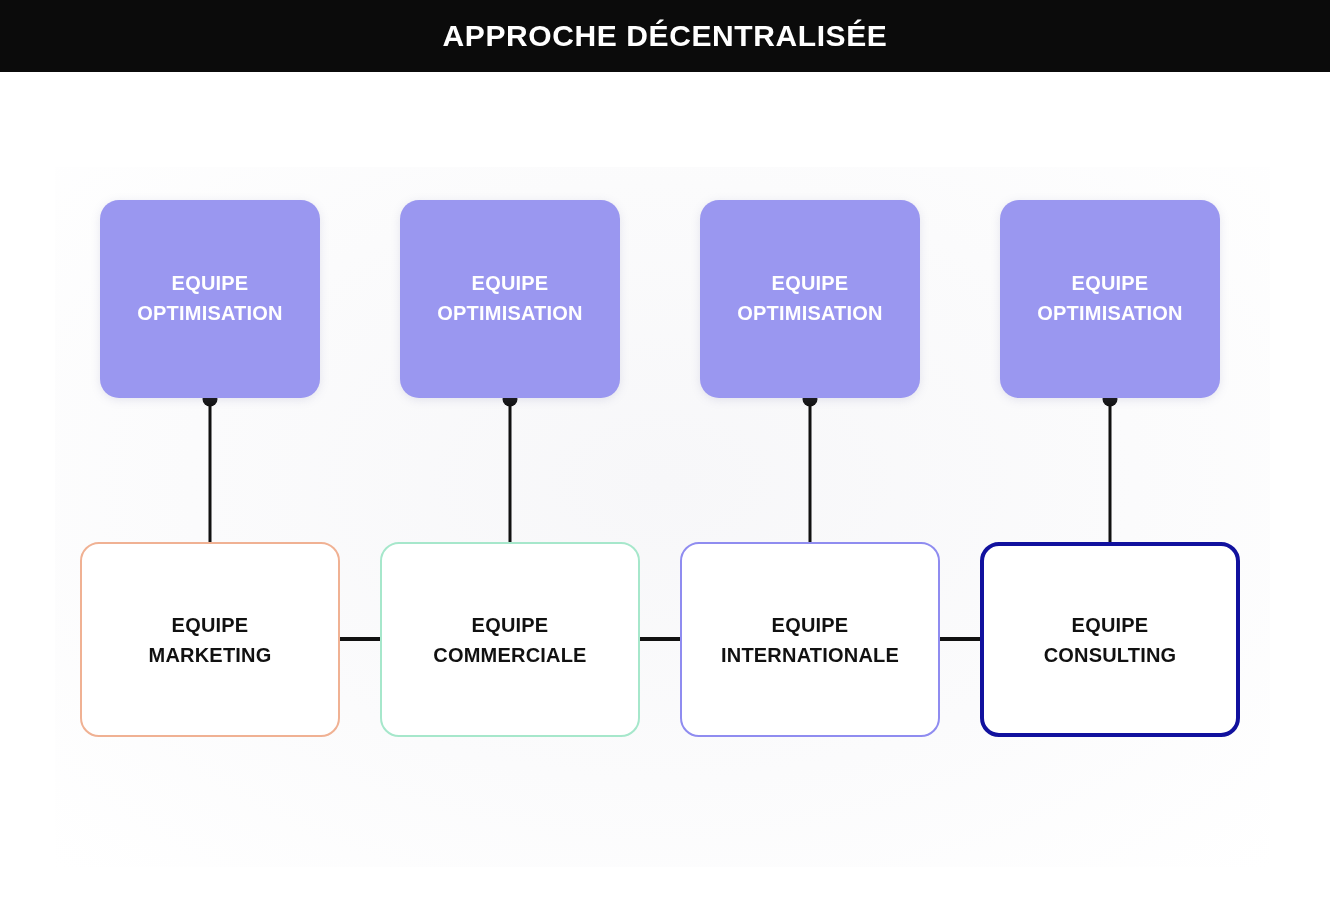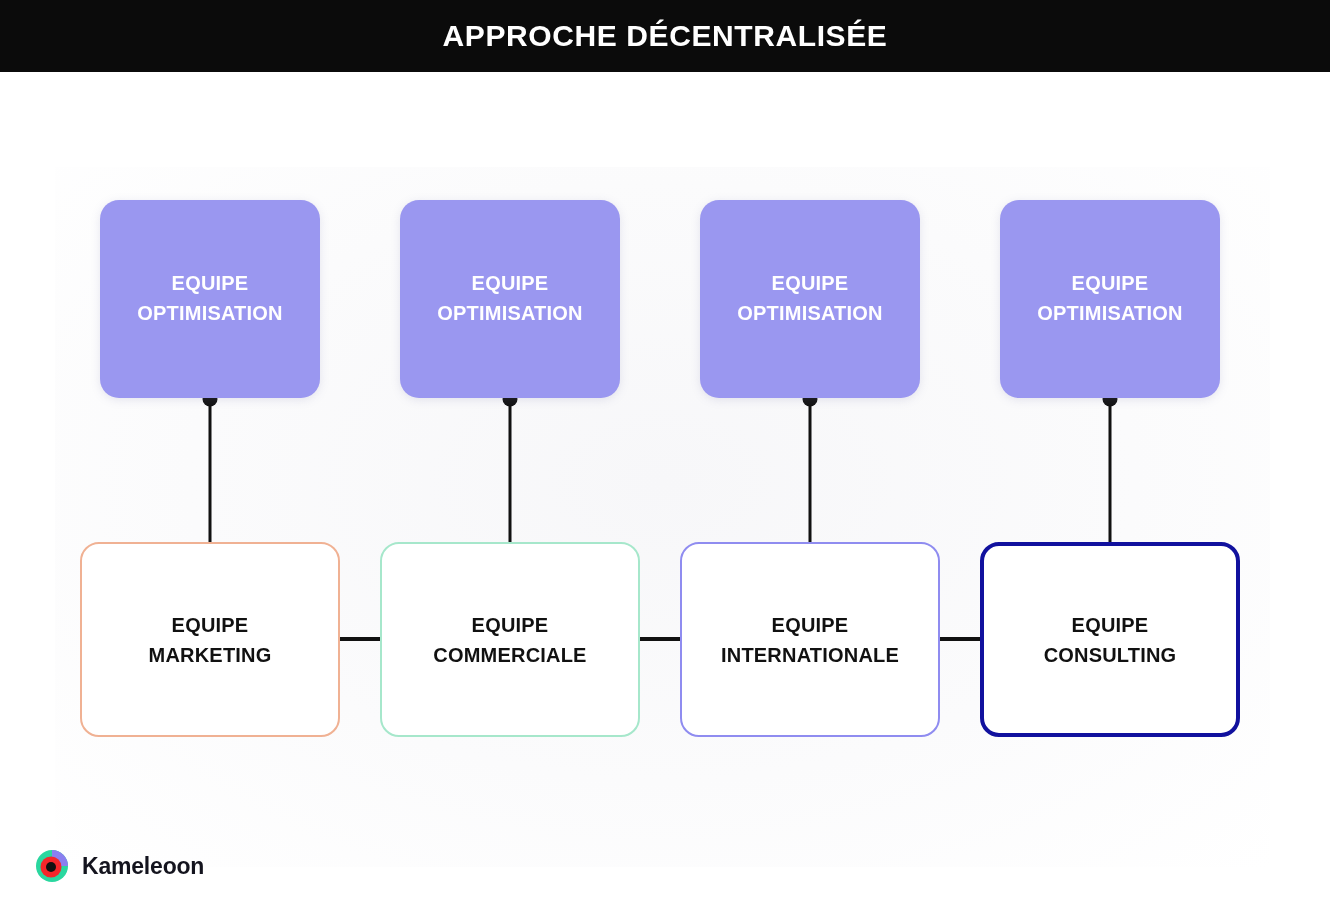--- a/index.html
+++ b/index.html
@@ -207,23 +207,14 @@
   </div>
   <div class="bottom-box" style="left:680px; top:542px; width:260px; border-color:#8f8cf0; border-width:2px;">
     <div class="bottom-box-label">EQUIPE
 INTERNATIONALE</div>
   </div>
   <div class="bottom-box" style="left:980px; top:542px; width:260px; border-color:#11119e; border-width:4px;">
     <div class="bottom-box-label">EQUIPE
 CONSULTING</div>
   </div>
 
-  <div class="footer-logo">
-    <svg class="logo-mark" viewBox="0 0 36 36">
-      <path d="M18 2 A16 16 0 1 0 18 34 A16 16 0 1 0 18 2 Z" fill="#2ad79f"></path>
-      <path d="M18 2 L18 18 L34 18 A16 16 0 0 0 18 2 Z" fill="#8b7ff0"></path>
-      <circle cx="17" cy="19" r="10.5" fill="#f4262a"></circle>
-      <circle cx="17" cy="19" r="5" fill="#111111"></circle>
-    </svg>
-    <div class="logo-word">Kameleoon</div>
-  </div>
 
 </div>
 
 </body></html>

